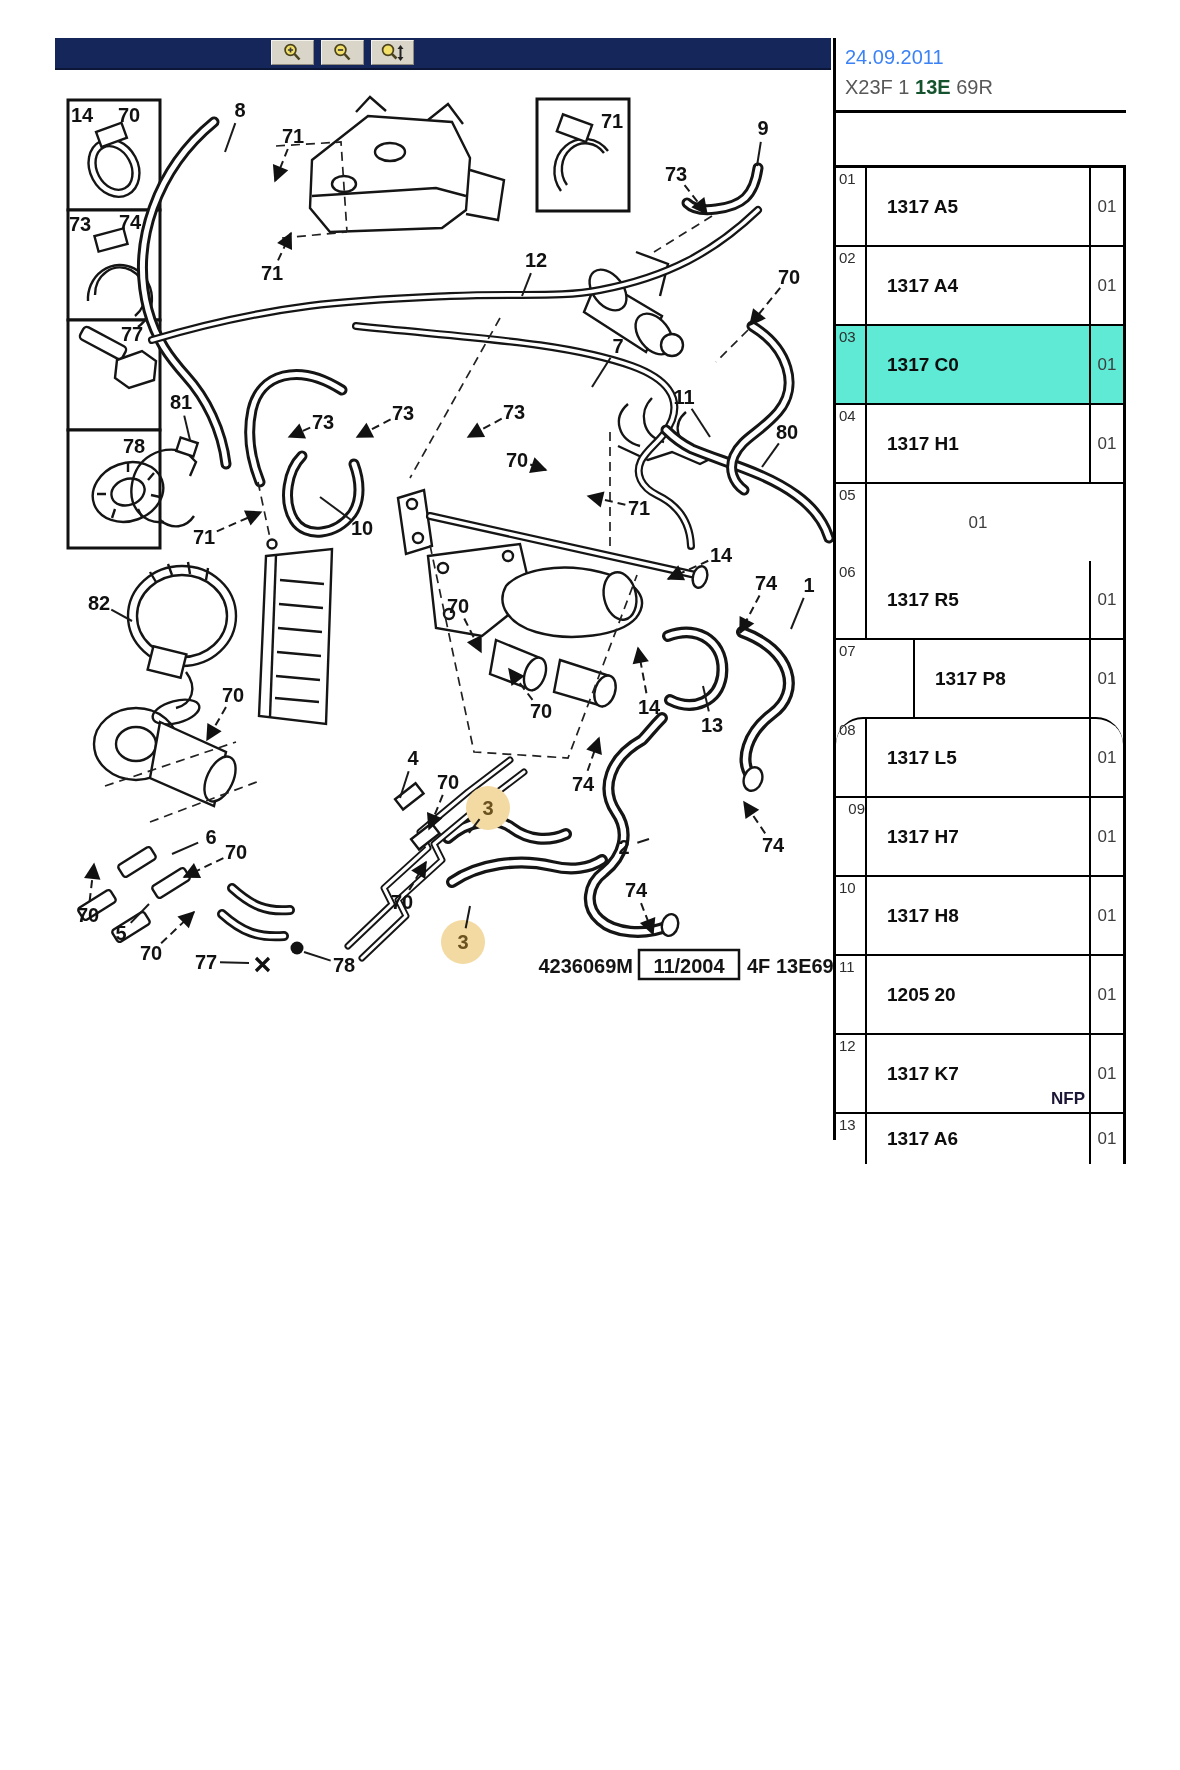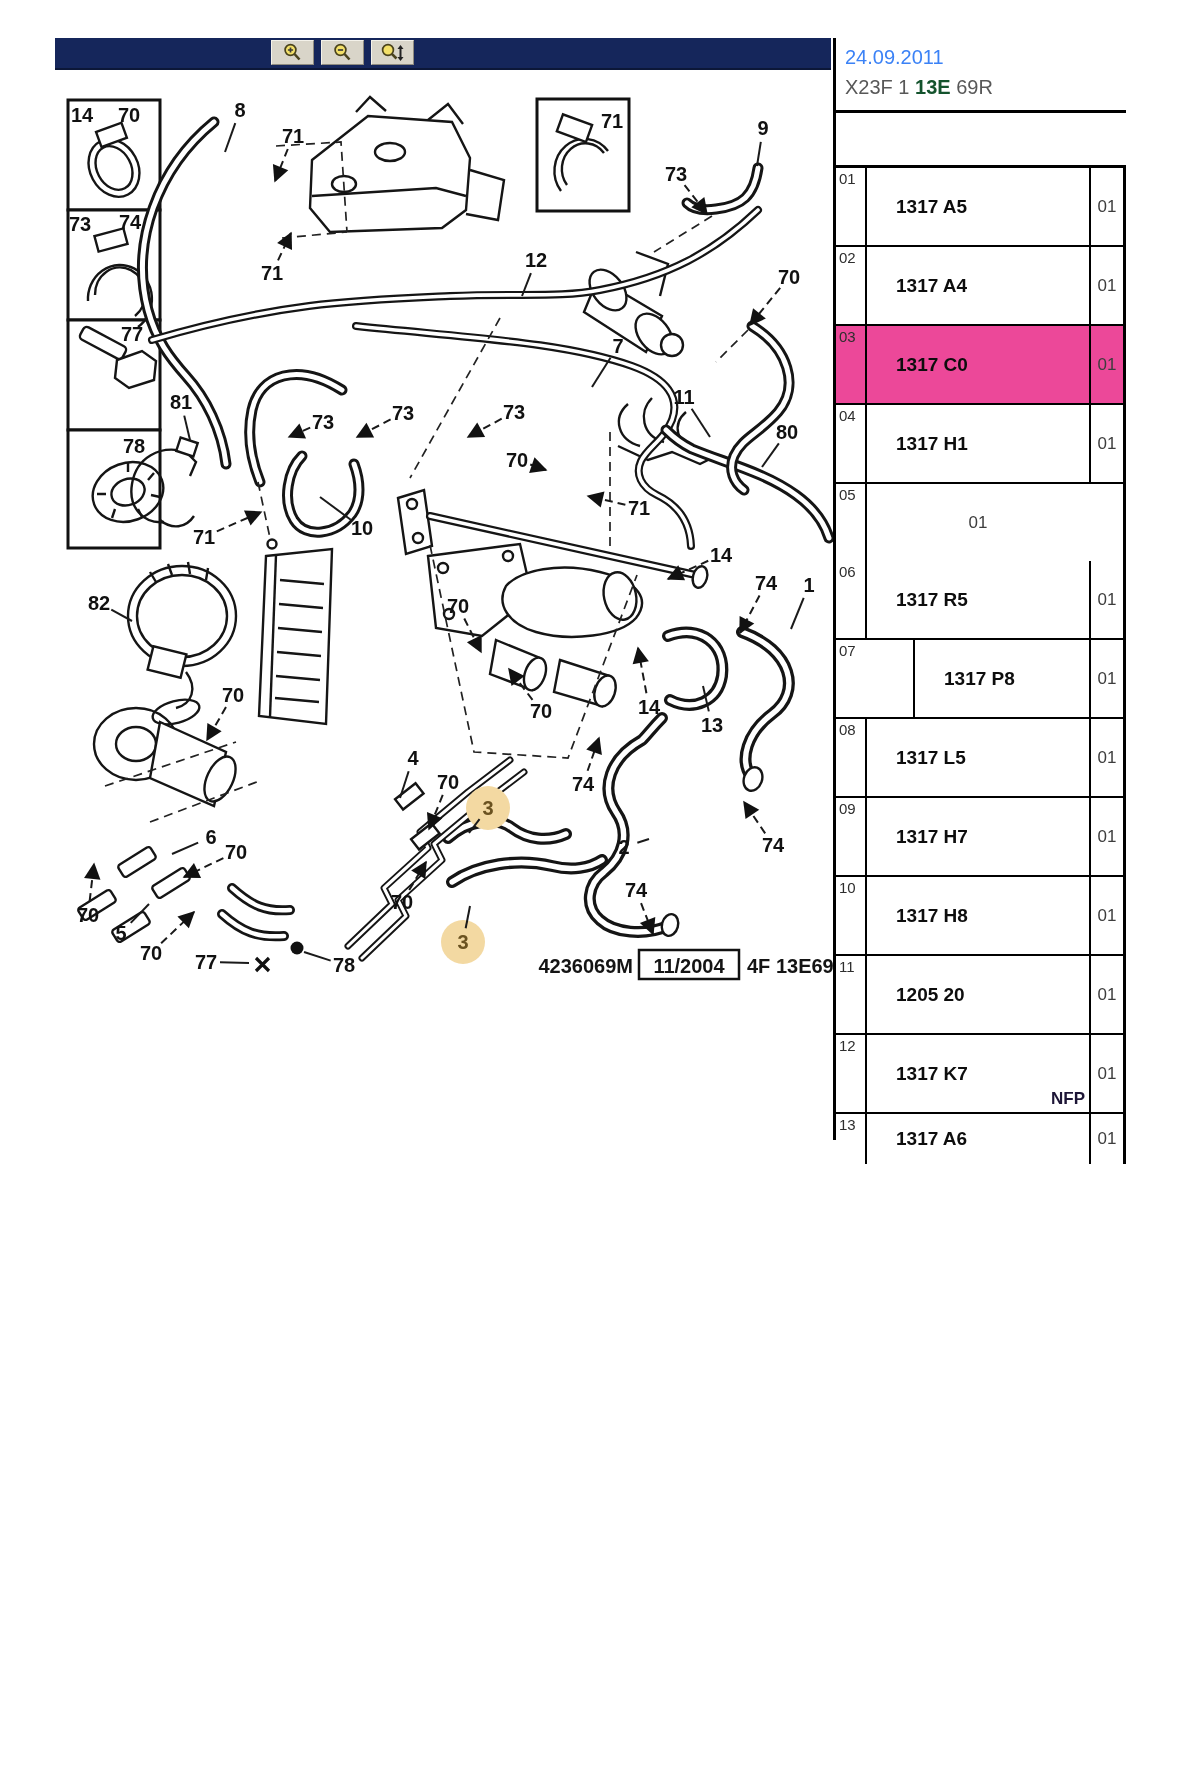--- a/index.html
+++ b/index.html
@@ -17,24 +17,24 @@
           border-left:3px solid #000;}
   .hdr{position:absolute;top:0;left:0;right:0;height:74px;}
   .hdr .date{position:absolute;left:9px;top:8px;font-size:20px;color:#3b82f6;}
   .hdr .code{position:absolute;left:9px;top:38px;font-size:20px;color:#585858;}
   .hdr .code b{color:#14532d;}
   .hdr-rule{position:absolute;top:72px;left:0;width:100%;border-top:3px solid #000;}
   .ptable{position:absolute;top:127px;left:0;width:287px;border-right:3px solid #000;}
   .prow{position:relative;display:grid;grid-template-columns:29px 1fr 34px;border-top:2px solid #000;}
   .prow.first{border-top:3px solid #000;}
   .prow.nosep{border-top:none;}
-  .prow.hl{background:#ec4899;}
+  .prow.hl{background:#5eead4;}
   .prow.cut{overflow:hidden;}
   .cidx{font-size:15px;color:#2e2e2e;padding:2px 0 0 3px;}
-  .cpart{border-left:2px solid #000;display:flex;align-items:center;padding-left:29px;
+  .cpart{border-left:2px solid #000;display:flex;align-items:center;padding-left:20px;
          font-size:19px;font-weight:bold;color:#0d0d0d;position:relative;}
   .cqty{border-left:2px solid #000;display:flex;align-items:center;justify-content:center;
         font-size:17px;color:#3d3d3d;}
   .cnote{position:absolute;right:4px;bottom:3px;font-size:17px;font-weight:bold;color:#1d1536;}
   
   .dwrap{position:absolute;left:55px;top:80px;width:778px;height:925px;}
   .ln{fill:none;stroke:#151515;stroke-width:2.4;}
   .lnf{fill:#ffffff;stroke:#151515;stroke-width:2.4;}
   .fr{fill:#ffffff;stroke:#111;stroke-width:3;}
   .hose{fill:none;stroke:#151515;stroke-linecap:round;stroke-linejoin:round;}
@@ -115,26 +115,26 @@
           <div class="prow nosep" style="height: 77px;">
             <span class="cidx">06</span>
             <span class="cpart">1317 R5</span>
             <span class="cqty">01</span>
           </div>
           <div class="prow" style="height: 77px; gap: 48px;">
             <span class="cidx">07</span>
             <span class="cpart">1317 P8</span>
             <span class="cqty">01</span>
           </div>
-          <div class="prow" style="height: 77px;">
+          <div class="prow" style="height: 77px; border-radius: 27px;">
             <span class="cidx">08</span>
             <span class="cpart">1317 L5</span>
             <span class="cqty">01</span>
           </div>
-          <div class="prow" style="height: 77px;">
+          <div class="prow" style="height: 77px; text-align: right;">
             <span class="cidx">09</span>
             <span class="cpart">1317 H7</span>
             <span class="cqty">01</span>
           </div>
           <div class="prow" style="height: 77px;">
             <span class="cidx">10</span>
             <span class="cpart">1317 H8</span>
             <span class="cqty">01</span>
           </div>
           <div class="prow" style="height: 77px;">

